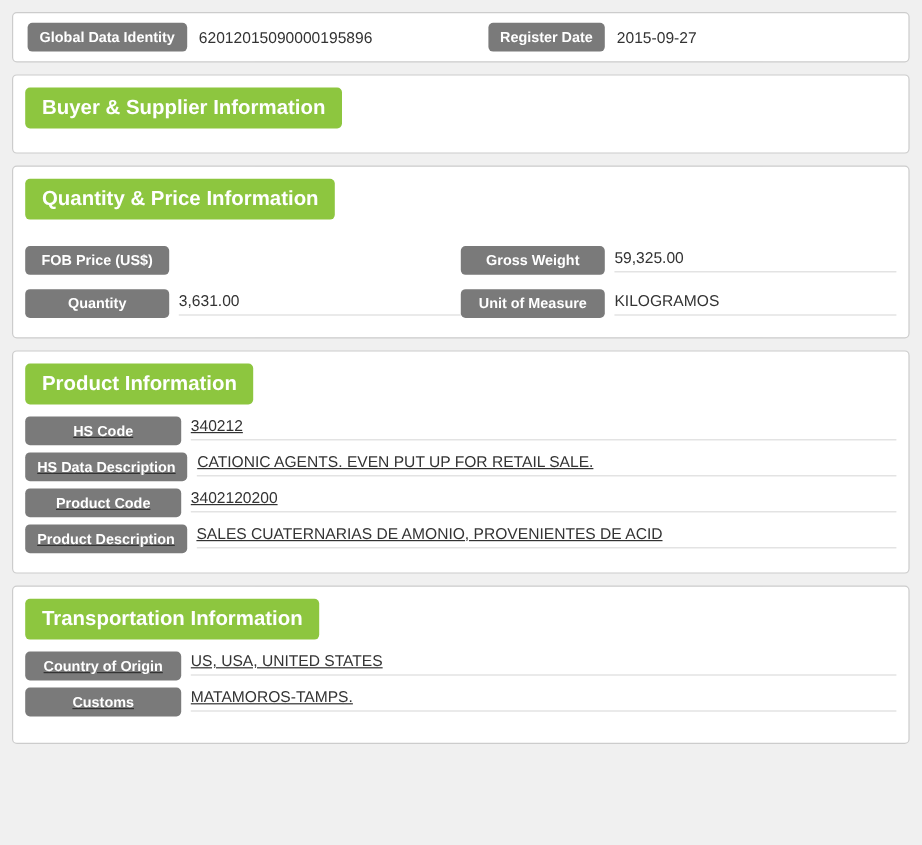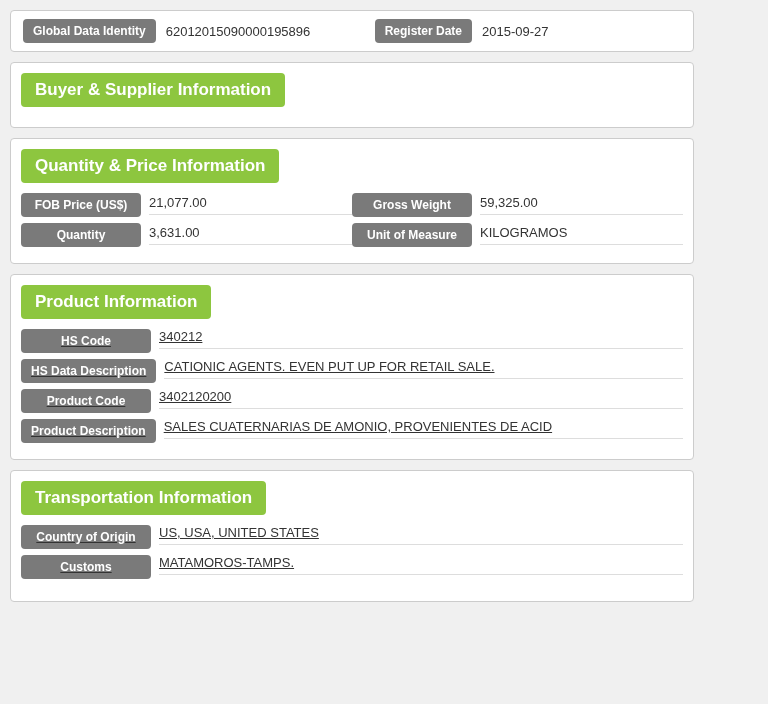--- a/index.html
+++ b/index.html
@@ -5,21 +5,21 @@
     * { box-sizing: border-box; margin: 0; padding: 0; }
     body {
       font-family: Arial, sans-serif;
       font-size: 13px;
       background: #f0f0f0;
       padding: 10px;
       color: #333;
     }
     .page-wrapper {
       background: #f0f0f0;
-      width: 684px;
+      width: 748px;
     }
 
     
     .identity-bar {
       background: #fff;
       border: 1px solid #ccc;
       border-radius: 4px;
       padding: 8px 12px;
       display: flex;
       align-items: center;
@@ -78,20 +78,21 @@
       border-bottom: 1px solid #ddd;
       flex: 1;
       padding-bottom: 2px;
       min-height: 20px;
     }
 
     
     .two-col-row {
       display: flex;
       margin-bottom: 6px;
+      margin-top: 12px;
     }
     .two-col-row .col {
       flex: 1;
       display: flex;
       align-items: center;
       gap: 8px;
     }
     .two-col-row .col .field-label {
       min-width: 120px;
     }
@@ -129,21 +130,20 @@
   <div class="section-card">
     <div class="section-header">Buyer &amp; Supplier Information</div>
   </div>
 
   <div class="section-card">
     <div class="section-header">Quantity &amp; Price Information</div>
 
     <div class="two-col-row">
       <div class="col">
         <span class="field-label">FOB Price (US$)</span>
-        <span class="field-value">21,077.00</span>
       </div>
       <div class="col">
         <span class="field-label">Gross Weight</span>
         <span class="field-value">59,325.00</span>
       </div>
     </div>
 
     <div class="two-col-row">
       <div class="col">
         <span class="field-label">Quantity</span>

